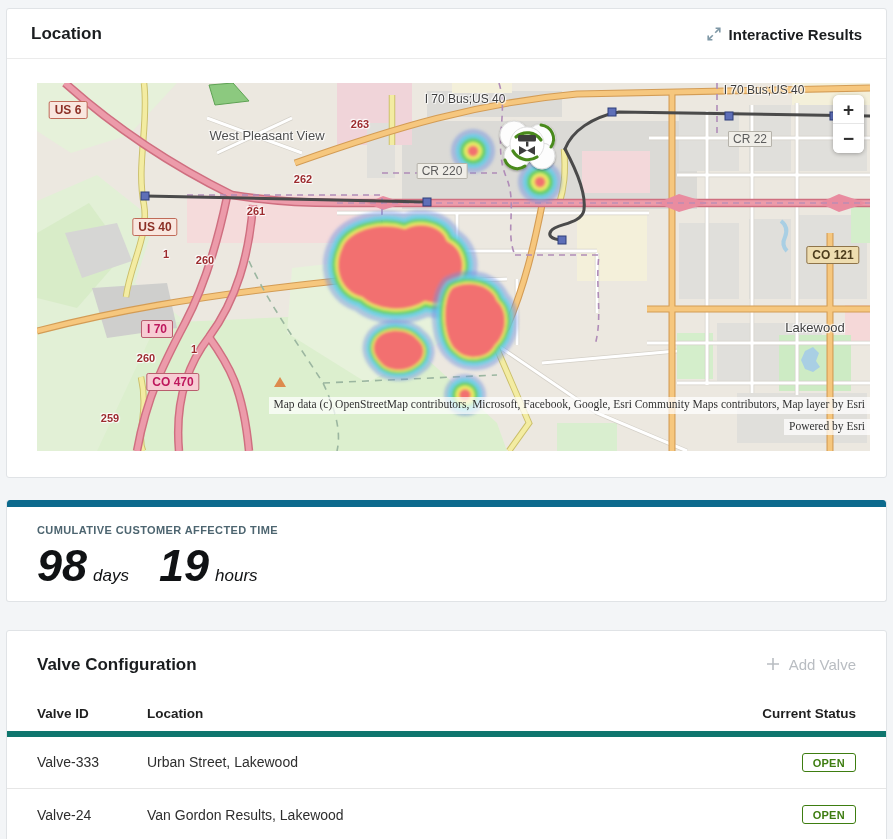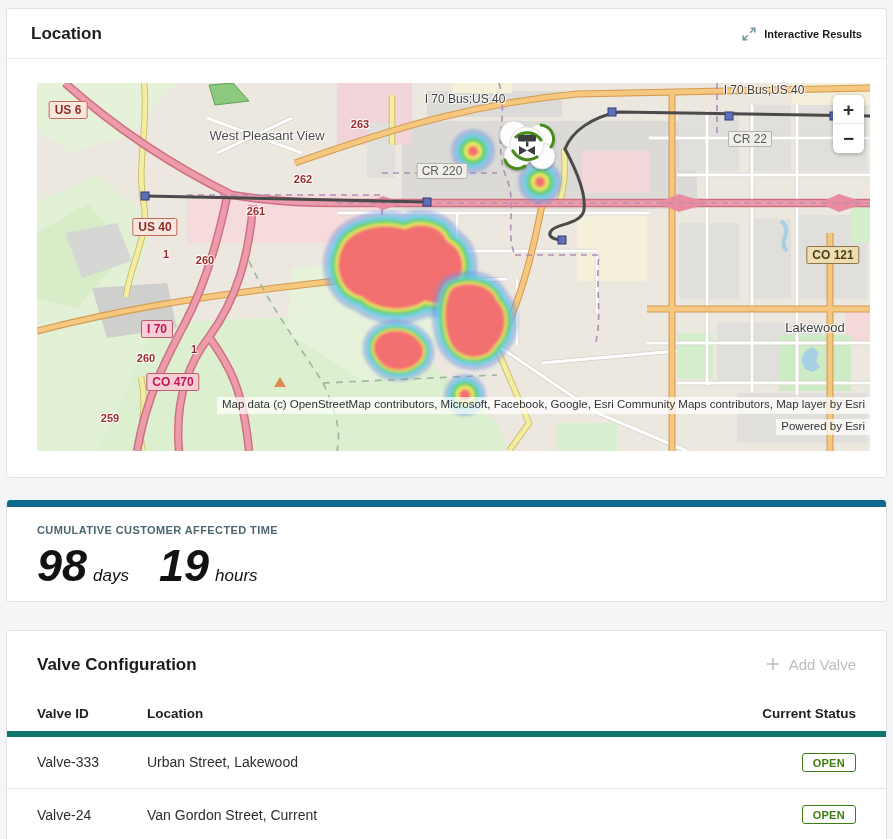--- a/index.html
+++ b/index.html
@@ -19,21 +19,21 @@
   
   .loc-header {
     display: flex; align-items: center; justify-content: space-between;
     padding: 15px 24px 14px 24px;
     border-bottom: 1px solid #ebebeb;
   }
   .loc-title { font-size: 17px; font-weight: bold; }
   .interactive-btn {
     display: flex; align-items: center; gap: 7px;
     background: none; border: none; cursor: pointer;
-    font-family: inherit; font-size: 11px; font-weight: bold; color: #1a1d1f;
+    font-family: inherit; font-size: 15px; font-weight: bold; color: #1a1d1f;
   }
   .map-wrap {
     position: relative;
     margin: 24px 30px 26px 30px;
     width: 833px; height: 368px;
     overflow: hidden;
     background: #ebe7df;
   }
   .map-svg { position:absolute; left:0; top:0; }
 
@@ -53,21 +53,21 @@
   .shield-tan { background:#eeddb0; border:1.5px solid #8e744a; color:#4d3d1d; }
   .lblbox {
     font-size: 12px; color: #5c5c5c; background:#f0eee8;
     border:1px solid #b6b3aa; padding: 0 4px; border-radius:1px;
   }
   .tri {
     width:0; height:0; border-left:6px solid transparent; border-right:6px solid transparent;
     border-bottom:10px solid #dd8a4e; transform: translate(-50%,-50%);
   }
   .attr {
-    position:absolute; right:0; bottom:16px; text-align:right; line-height:1;
+    position:absolute; right:0; bottom:16px; text-align:right; line-height:1;font-family:Liberation Serif, serif;
   }
   .attr span {
     display:inline-block; background: rgba(255,255,255,.72);
     font-size: 11.5px; color:#323232; padding: 2px 5px 3px 5px;
   }
   .attr .l2 { margin-top: 3px; }
   .zoomctl {
     position:absolute; right:6px; top:12px; width:31px;
     background:#fff; border-radius:6px; box-shadow:0 1px 4px rgba(0,0,0,.3);
     overflow:hidden;
@@ -459,21 +459,21 @@
       <div class="vrow vdata-row">
         <div class="col-id">Valve-333</div>
         <div class="col-loc">Urban Street, Lakewood</div>
         <div class="col-status">
           <span class="badge">OPEN</span>
         </div>
       </div>
 
       <div class="vrow vdata-row">
         <div class="col-id">Valve-24</div>
-        <div class="col-loc">Van Gordon Street, Current</div>
+        <div class="col-loc">Van Gordon Results, Lakewood</div>
         <div class="col-status">
           <span class="badge">OPEN</span>
         </div>
       </div>
     </div>
   </div>
 
 </div>
 
 </body></html>

